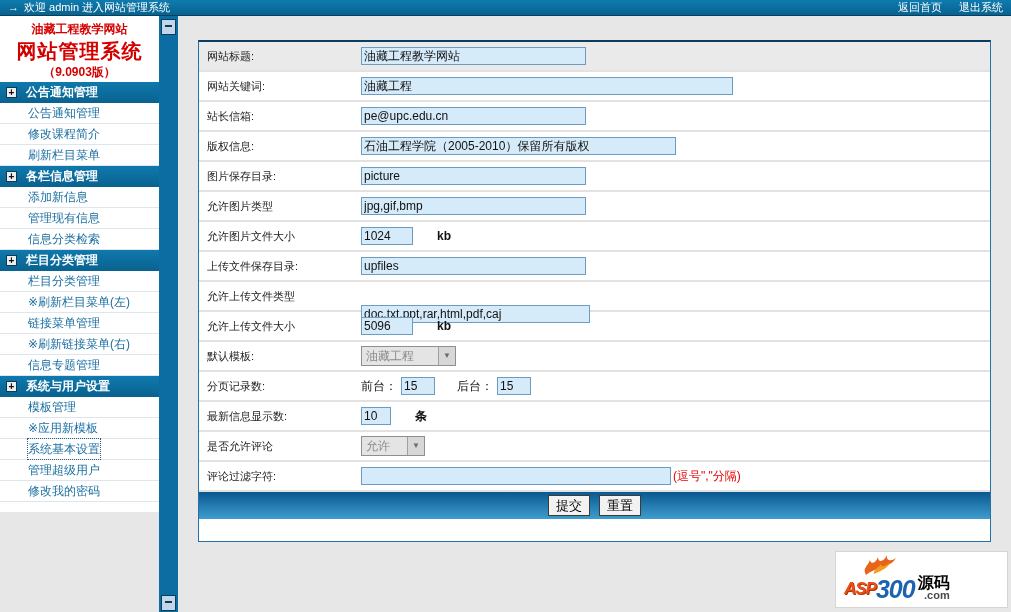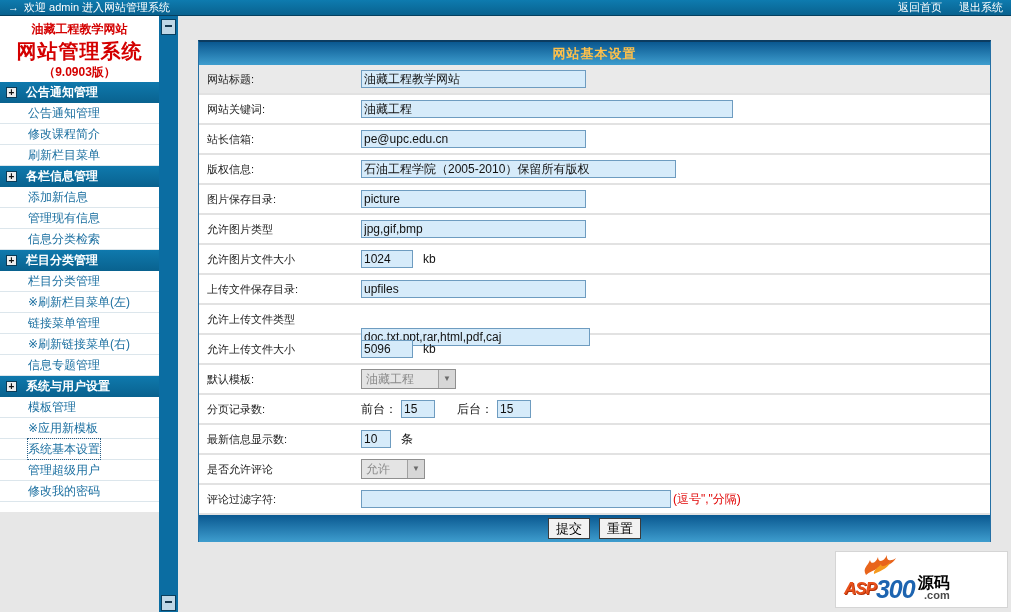--- a/index.html
+++ b/index.html
@@ -86,21 +86,21 @@
   }
   .fvalue{ display:flex; align-items:center; font-size:12px; color:#111; }
   input.txt{
     height:18px; background:#D6EBFA; border:1px solid #6E9CC0;
     font-size:12px; font-family:"Liberation Sans","DejaVu Sans",sans-serif;
     padding:0 2px; color:#111;
   }
   .w225{ width:225px; } .w372{ width:372px; } .w315{ width:315px; }
   .w229{ width:229px;margin-top:36px; } .w52{ width:52px; } .w34{ width:34px; }
   .w30{ width:30px; } .w310{ width:310px; }
-  .suffix{ margin-left:10px; color:#111; }
+  .suffix{ margin-left:24px; color:#111;font-weight:bold; }
   .pg-label{ margin-right:4px; } .pg-gap{ width:22px; }
   .fake-select{
     height:20px; background:#E4E4E4; border:1px solid #8F8F8F;
     display:flex; align-items:center; color:#8A8A8A; font-size:12px;
     cursor:default;
   }
   .fake-select .sel-text{ flex:1; padding-left:4px; white-space:nowrap; overflow:hidden;}
   .sel-arrow{
     width:17px; height:18px; background:#D7D7D7; border-left:1px solid #A0A0A0;
     color:#6B6B6B; font-size:8px; text-align:center; line-height:18px; flex:0 0 auto;
@@ -194,21 +194,20 @@
 <div class="strip">
   <div class="strip-btn top">
       <span class="dash"></span>
     </div>
   <div class="strip-btn bottom">
       <span class="dash"></span>
     </div>
 </div>
 
 <div class="panel">
-  <div class="panel-title">网站基本设置</div>
 
   <div class="row shaded">
     <div class="flabel">网站标题:</div>
     <div class="fvalue">
         <input class="txt w225" value="油藏工程教学网站" style="">
       </div>
   </div>
 
   <div class="row">
     <div class="flabel">网站关键词:</div>

